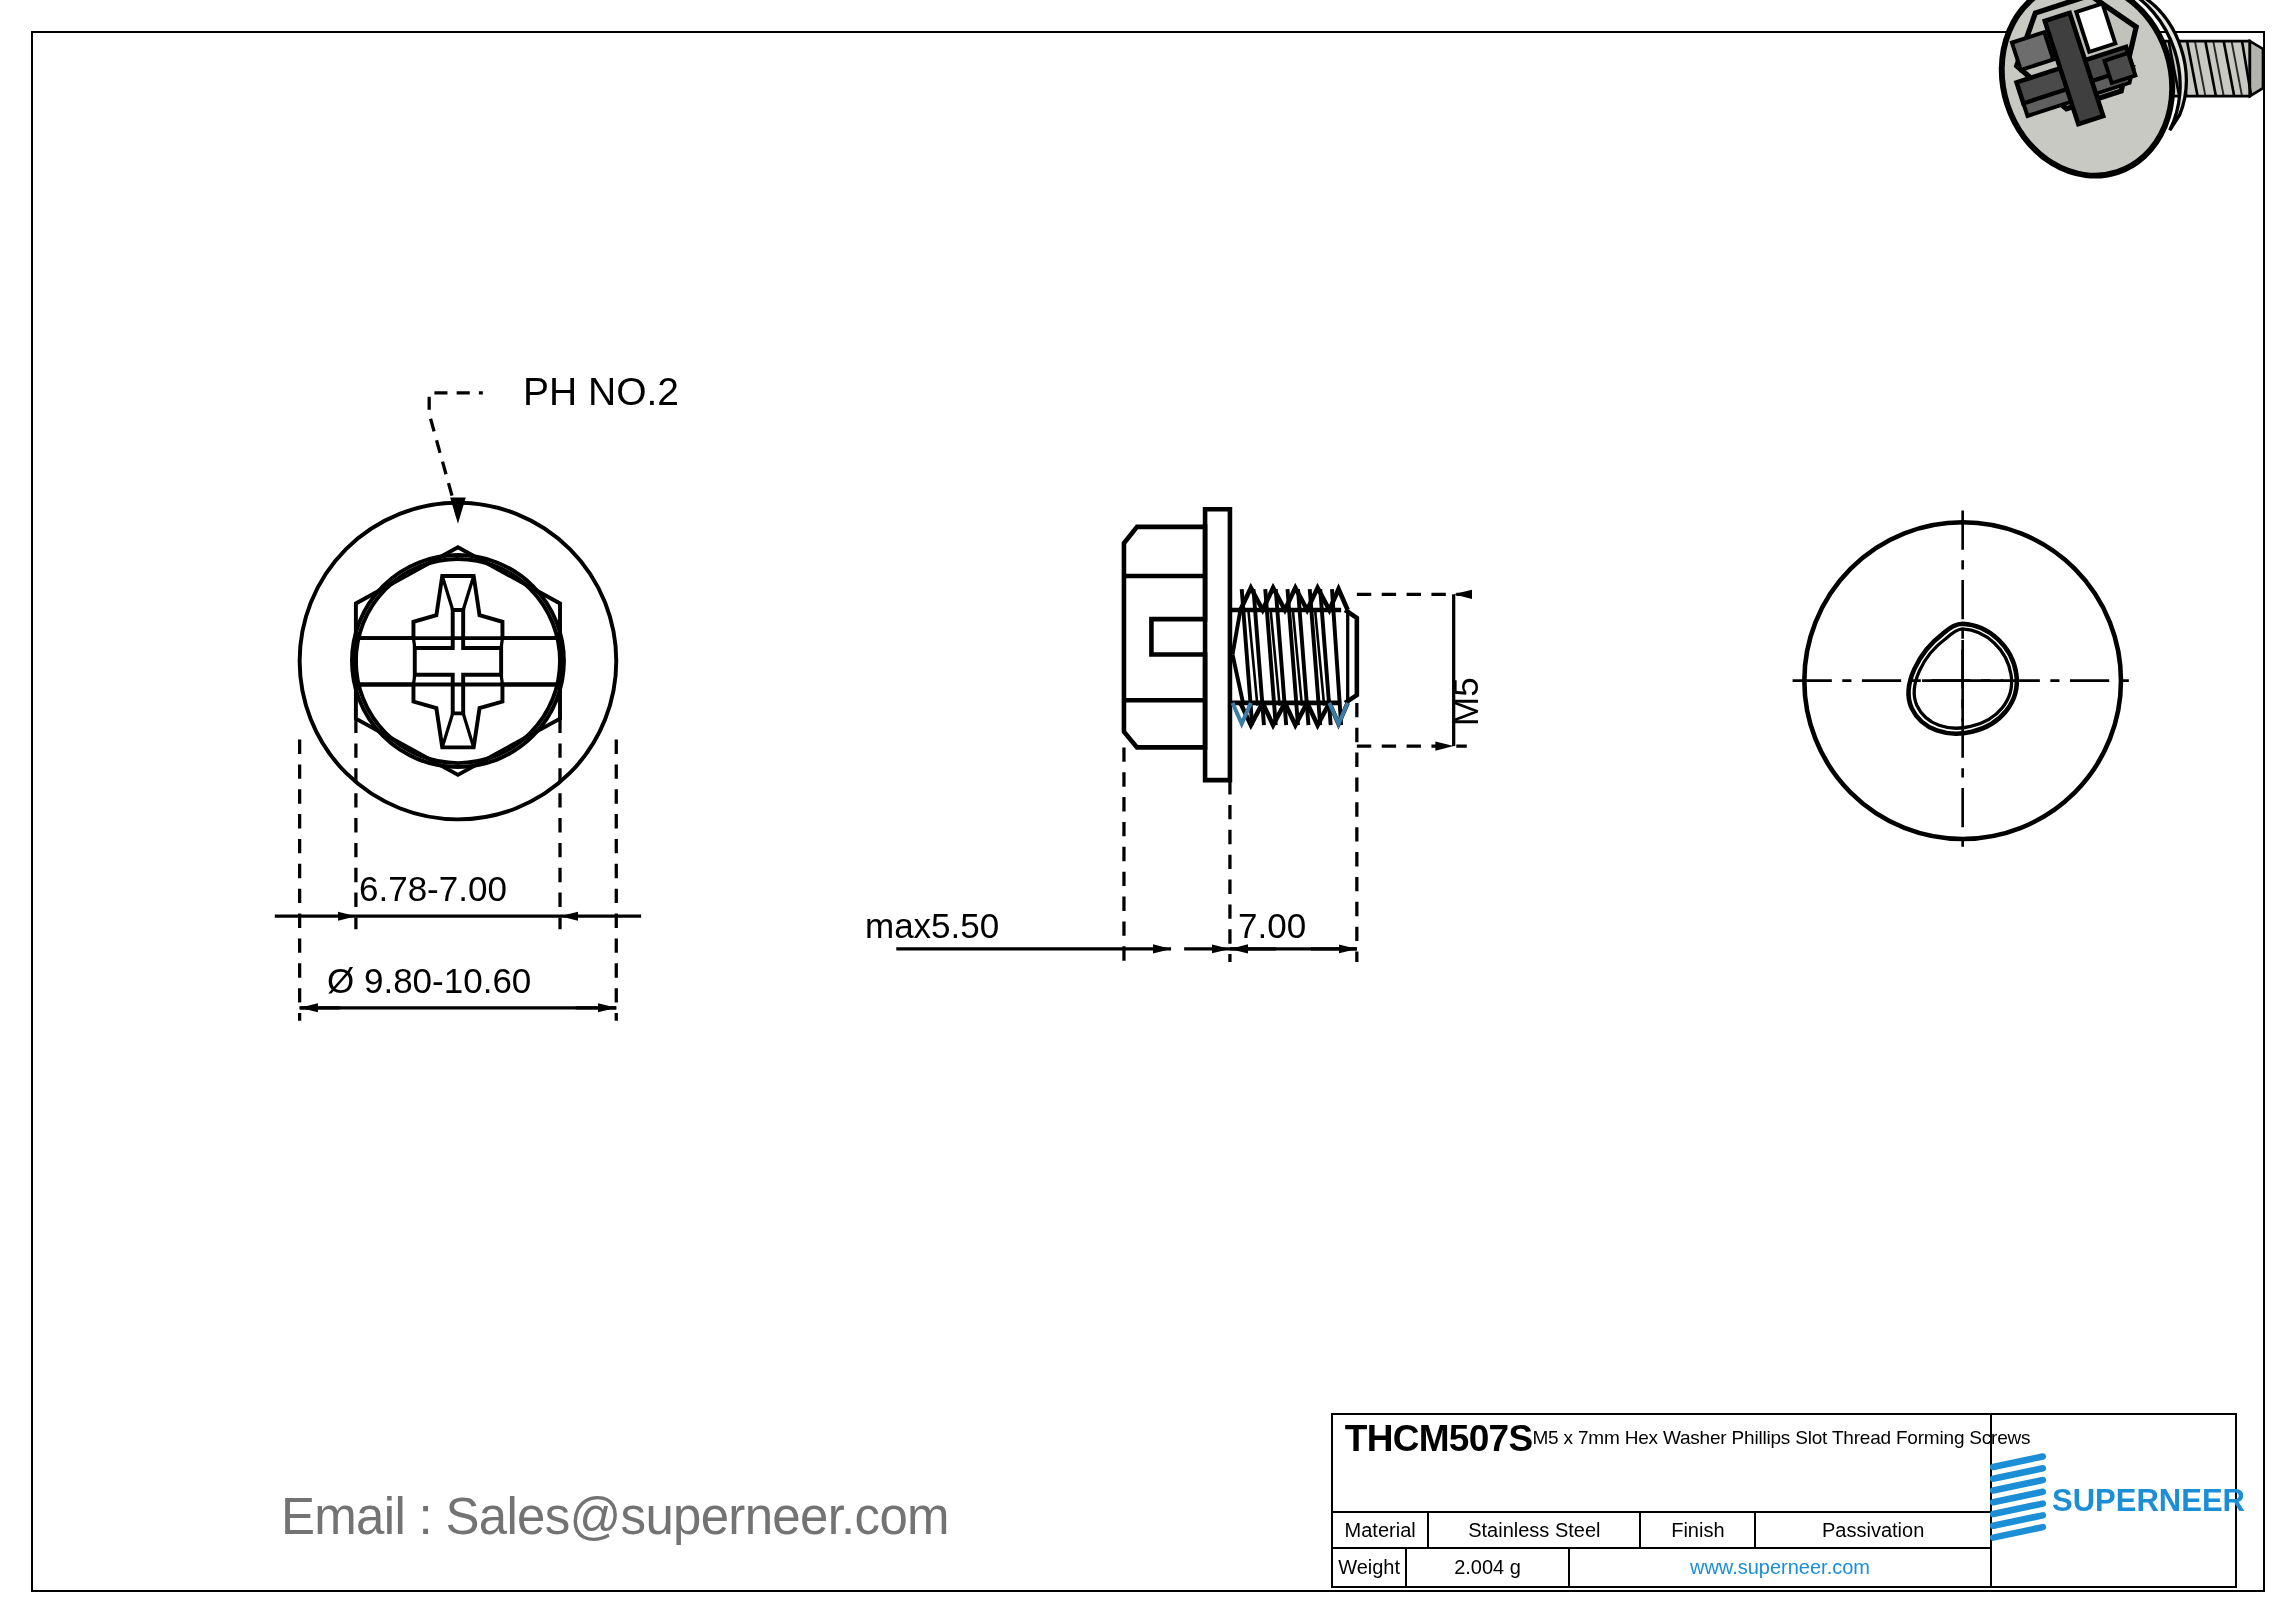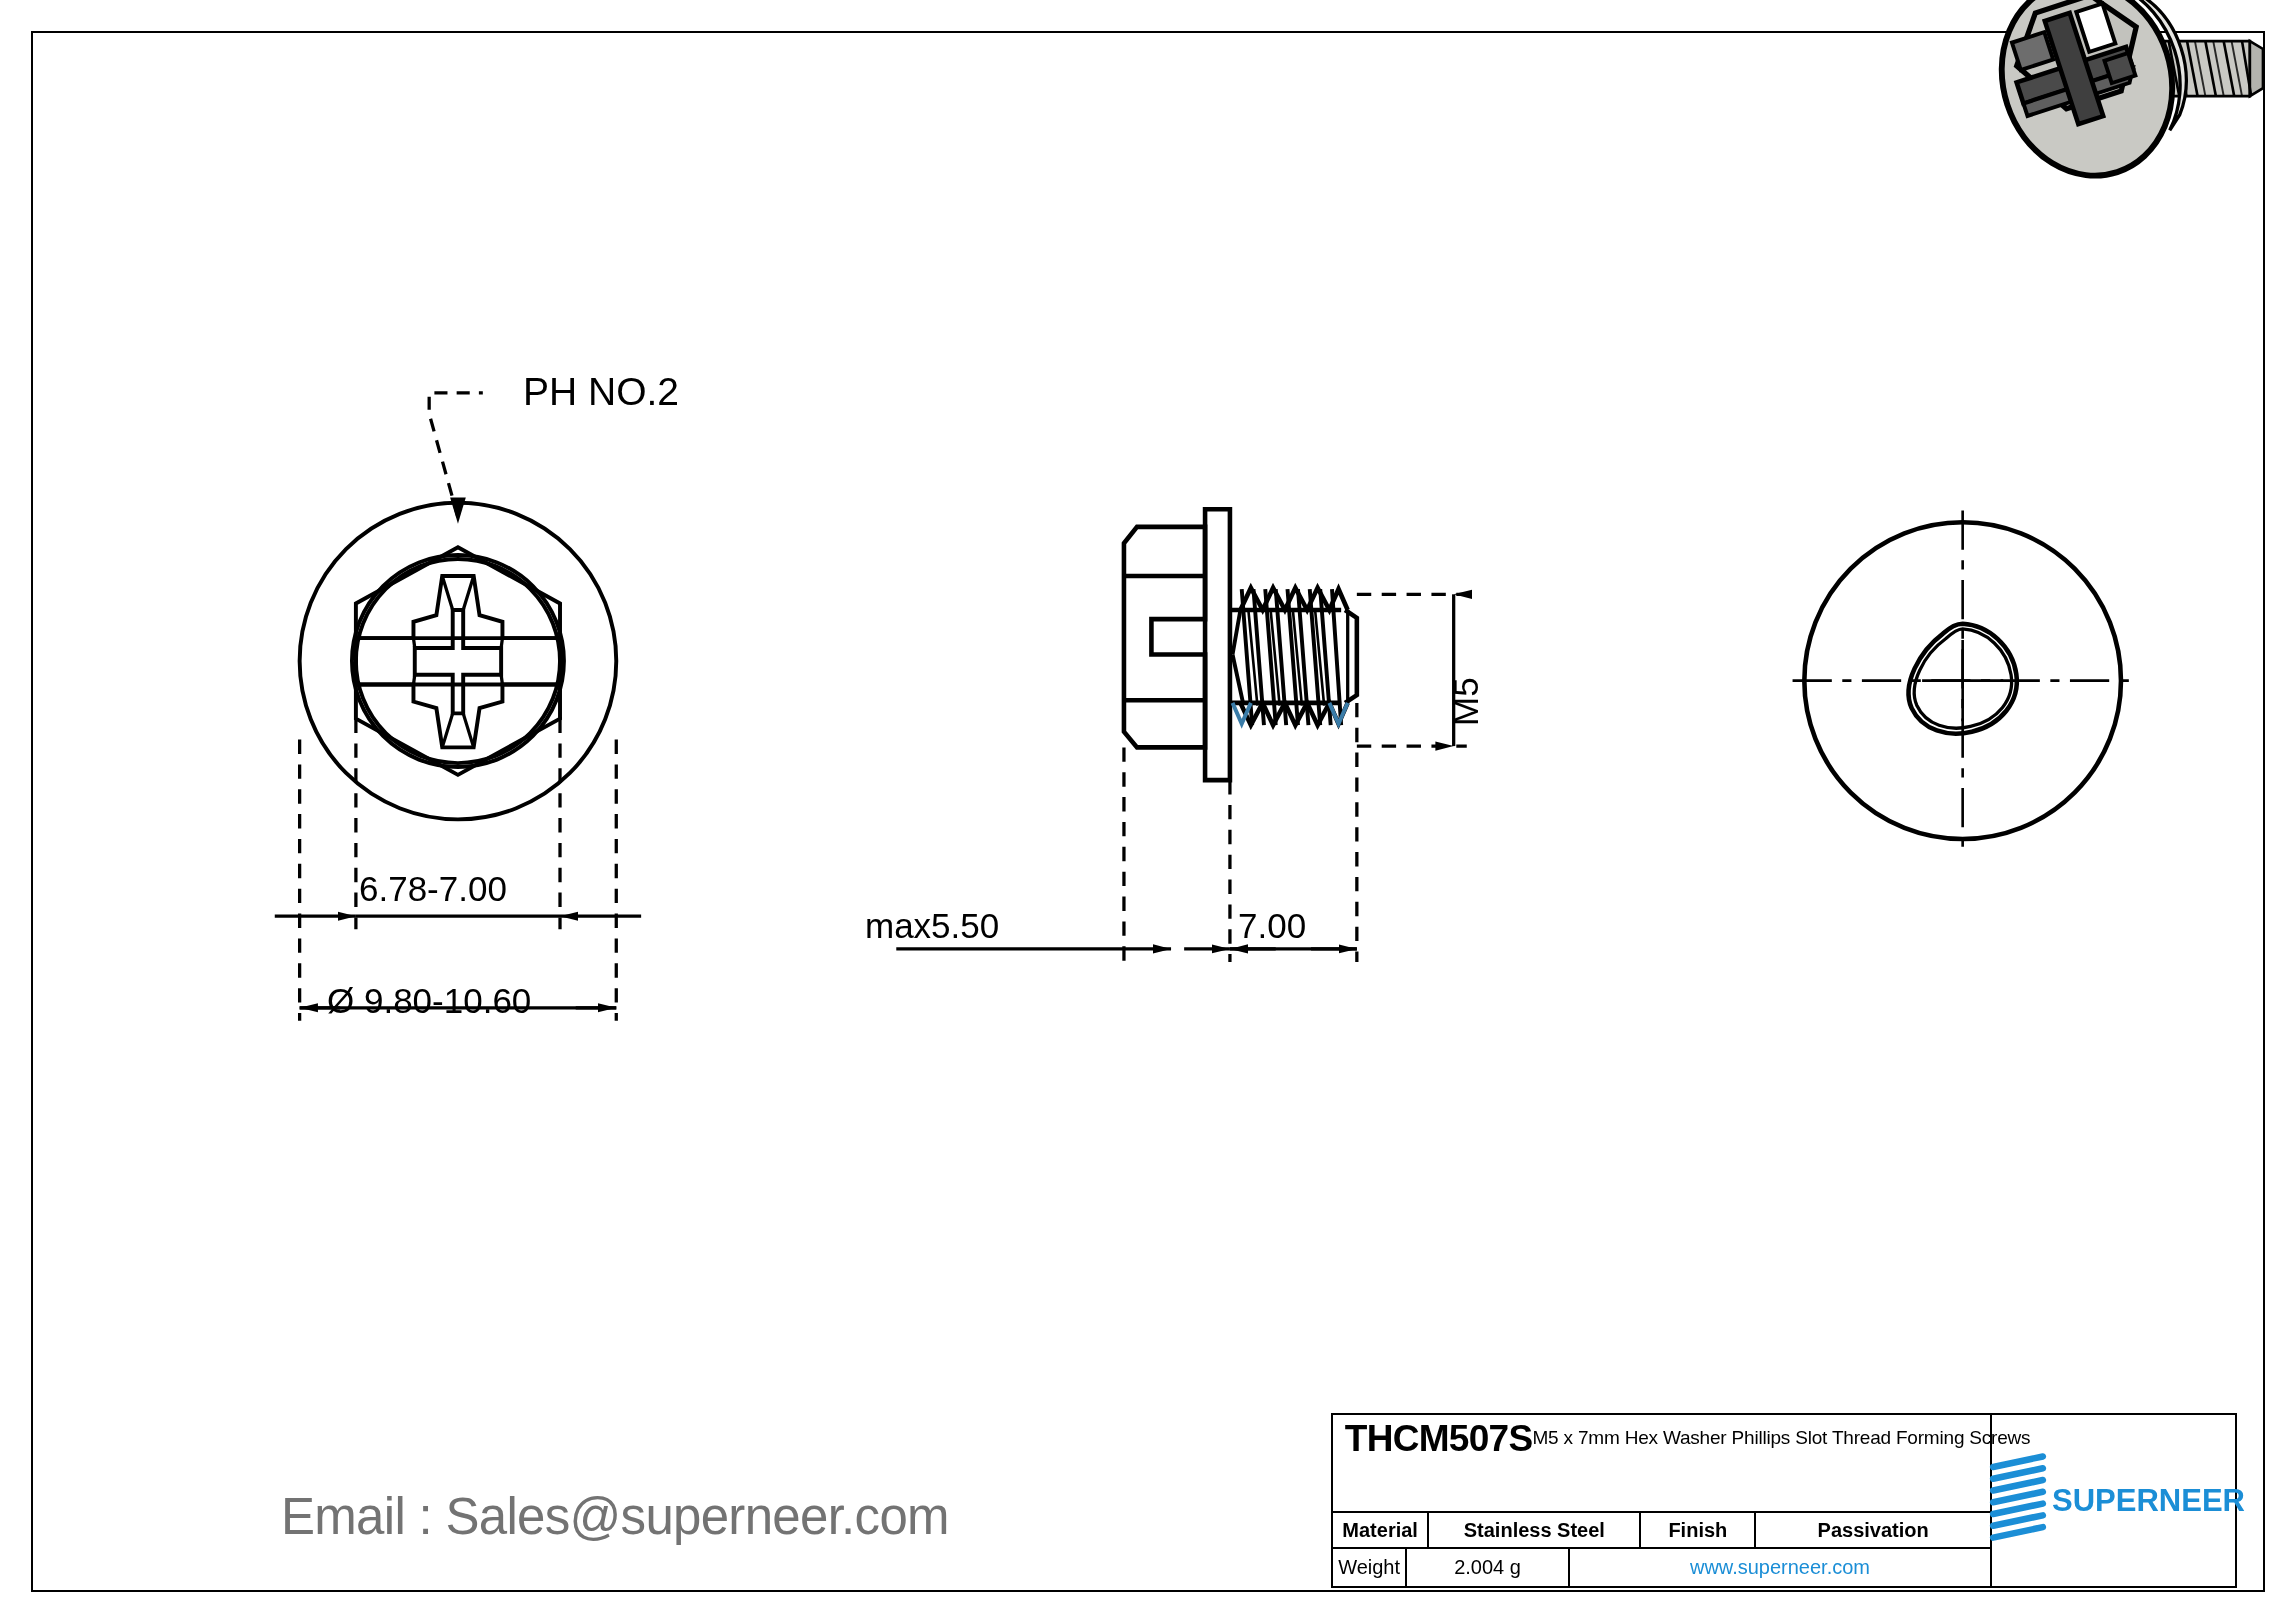--- a/index.html
+++ b/index.html
@@ -88,21 +88,21 @@
     font-weight: 400;
     margin-top: 6.5px;
     letter-spacing: -0.2px;
     white-space: nowrap;
   }
   .tb-row {
     display: flex;
     height: 37px;
     box-sizing: border-box;
   }
-  #tb-row-material { border-bottom: 2px solid #000000; font-weight: bold; }
+  #tb-row-material { border-bottom: 2px solid #000000; }
   .tb-cell {
     display: flex;
     align-items: center;
     justify-content: center;
     box-sizing: border-box;
     font-size: 20px;
     white-space: nowrap;
     overflow: hidden;
   }
   .tb-cell-border { border-right: 2px solid #000000; }
@@ -361,21 +361,21 @@
 
       <path d="M2938,1040 L3062,1040 M3000,978 L3000,1102" stroke-width="4"></path>
     </g>
 
   </svg>
 
   <div class="dim-text" style="left:503px; top:370px; font-size:39px;margin-left:20px;">PH NO.2</div>
 
   <div class="dim-text" style="left:359px; top:869px;">6.78-7.00</div>
 
-  <div class="dim-text" style="left:327px; top:961px;margin-top:20px;">Ø 9.80-10.60</div>
+  <div class="dim-text" style="left:327px; top:961px;">Ø 9.80-10.60</div>
 
   <div class="dim-text" style="left:865px; top:906px;">max5.50</div>
 
   <div class="dim-text" style="left:1238px; top:906px;">7.00</div>
 
   <div class="dim-text-v" style="left:1446px; top:726px;">M5</div>
 
   <div class="email-text">Email : Sales@superneer.com</div>
 
   <div id="title-block">

